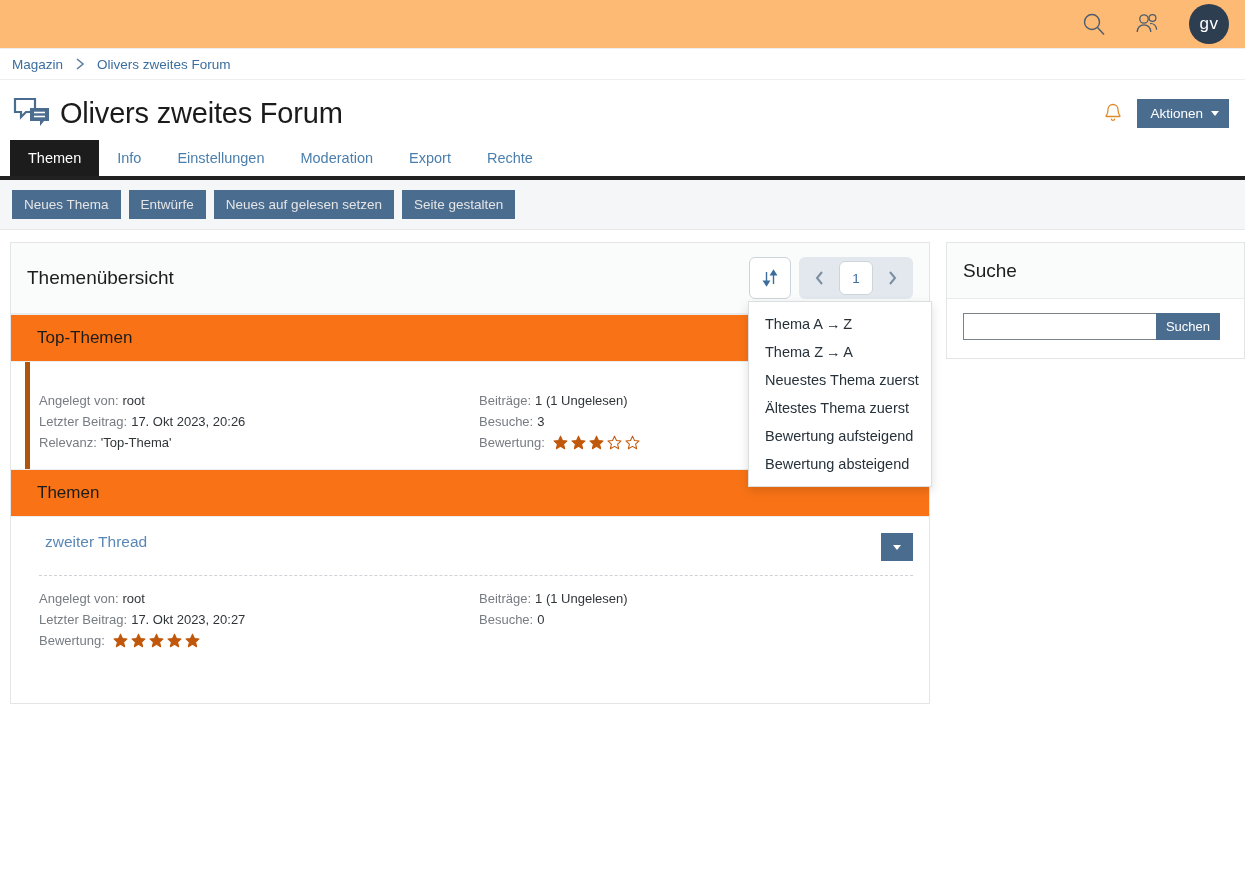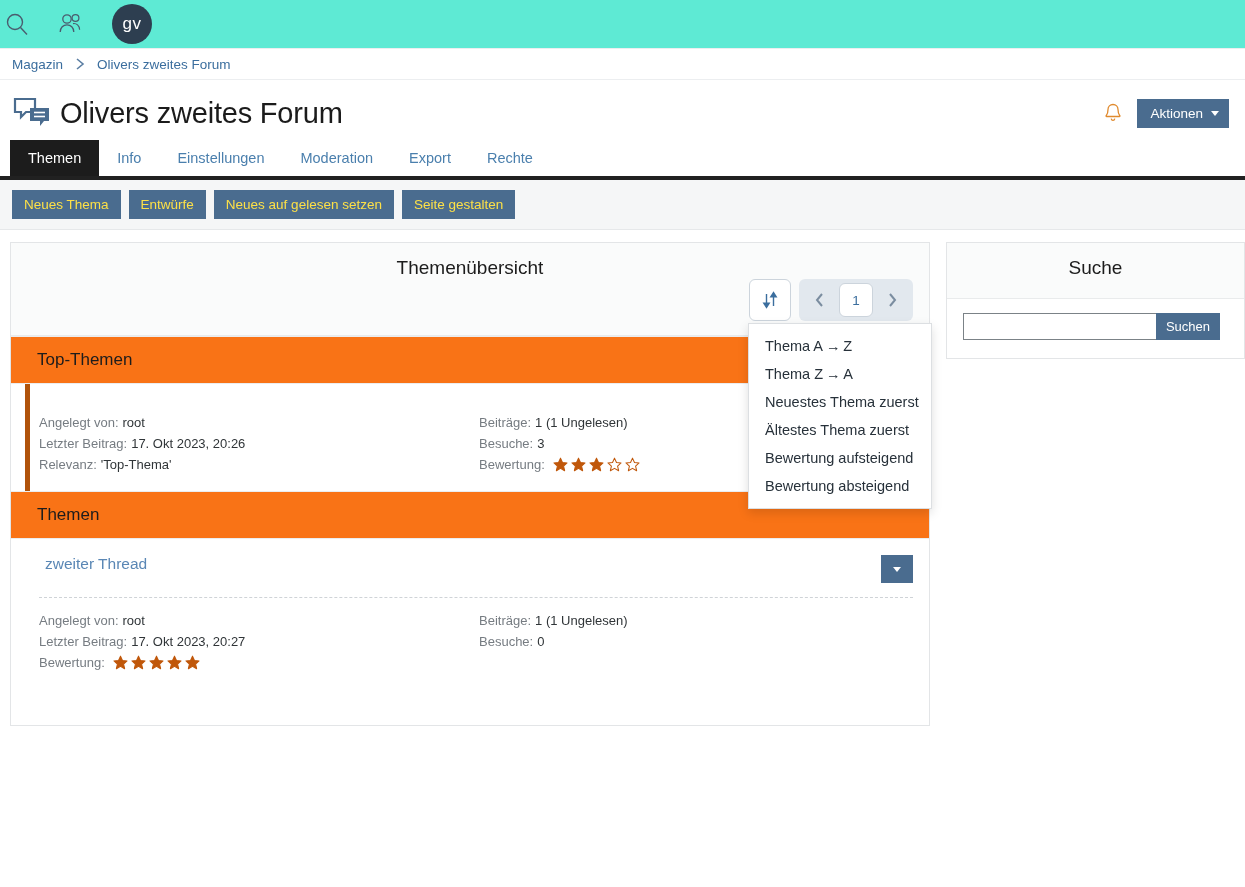--- a/index.html
+++ b/index.html
@@ -8,23 +8,24 @@
     width: 1245px; height: 887px;
     background: #ffffff;
     font-family: "Liberation Sans", sans-serif;
     color: #333333;
     overflow: hidden;
   }
 
   
   .topbar {
     height: 48px;
-    background: #5eead4;
+    background: #fdba74;
     display: flex;
     align-items: center;
+    justify-content: flex-end;
     padding-right: 16px;
     gap: 20px;
   }
   .topicon {
     width: 34px; height: 34px;
     display: flex; align-items: center; justify-content: center;
     cursor: pointer;
   }
   .topicon svg { display: block; }
   .avatar {
@@ -124,21 +125,21 @@
   
   .toolbar {
     background: #f5f6f7;
     border-bottom: 1px solid #e6e8ea;
     padding: 10px 12px;
     display: flex;
     gap: 8px;
   }
   .tb-btn {
     background: #4a6c8f;
-    color: #fde047;
+    color: #e5e5e5;
     border: none;
     font-size: 13.5px;
     padding: 7px 12px;
     cursor: pointer;
     font-family: inherit;
     white-space: nowrap;
   }
 
   
   .content {
@@ -155,21 +156,20 @@
     background: #ffffff;
   }
   .panel-head {
     background: #fafbfb;
     border-bottom: 1px solid #e9ebec;
     padding: 14px 16px;
     display: flex;
     align-items: center;
     min-height: 56px;
     position: relative;
-    flex-direction: column;
   }
   .panel-title {
     font-size: 19px;
     color: #1c1c1c;
   }
   .panel-tools {
     margin-left: auto;
     display: flex; align-items: center; gap: 8px;
     position: relative;
   }

